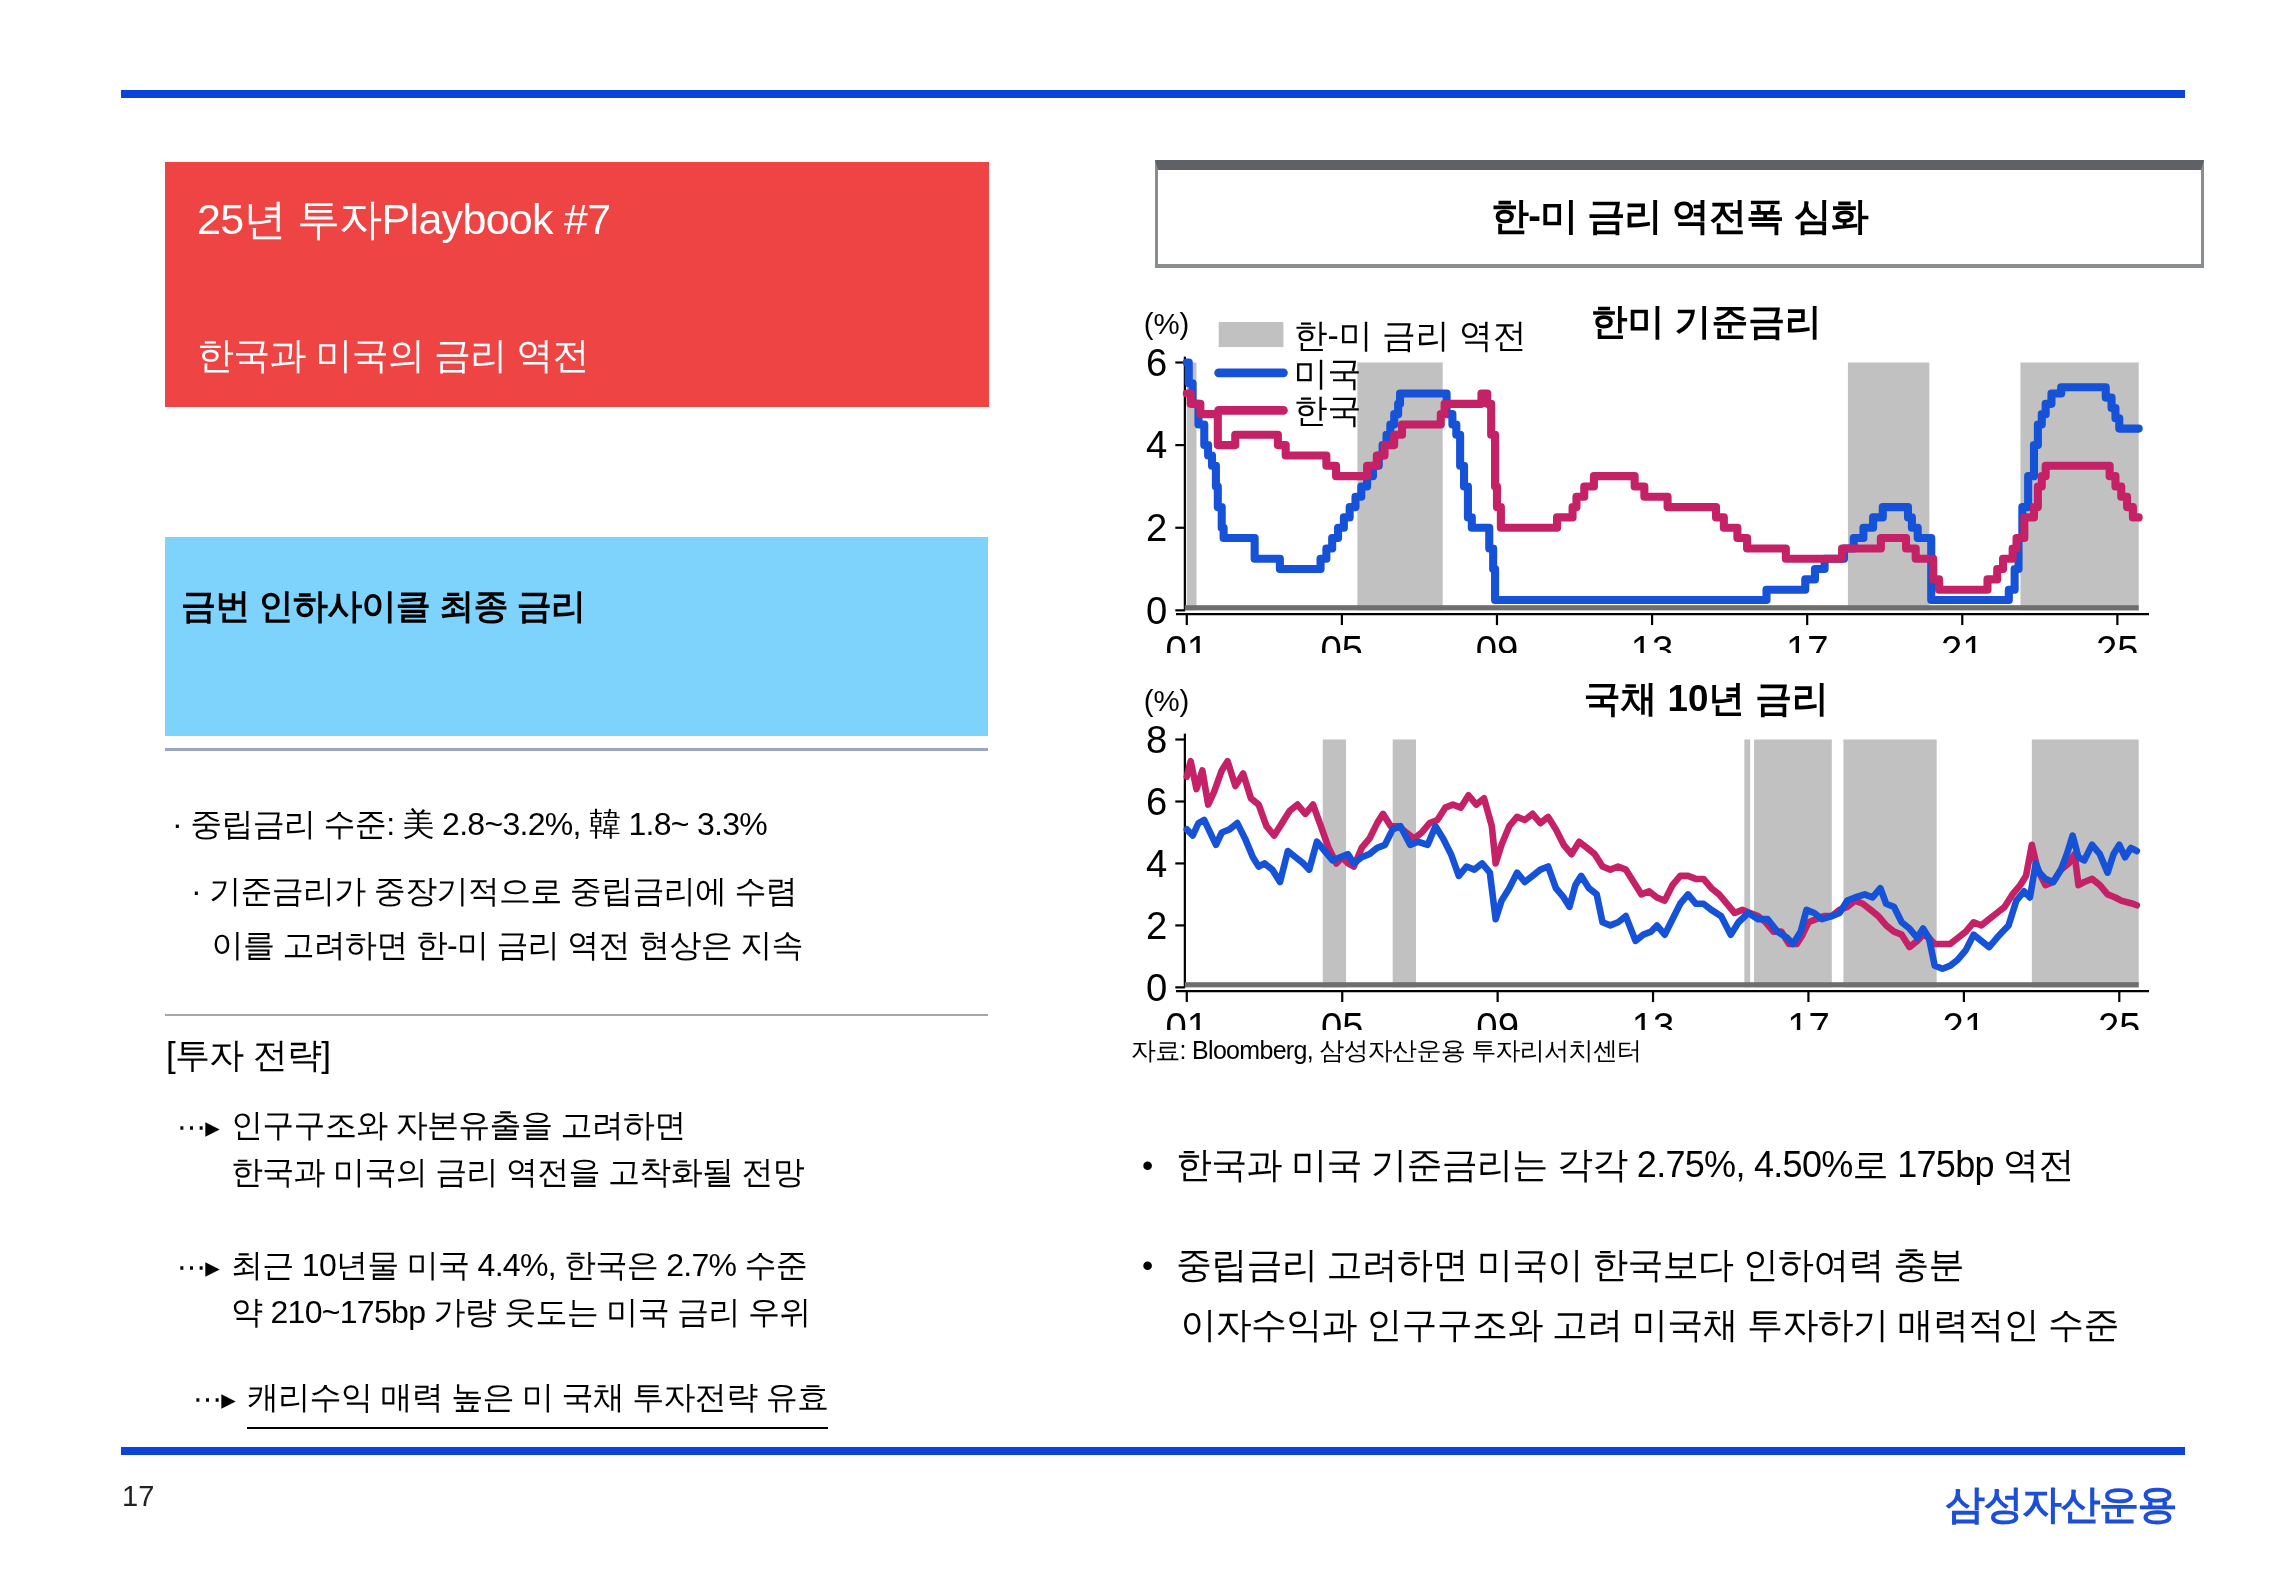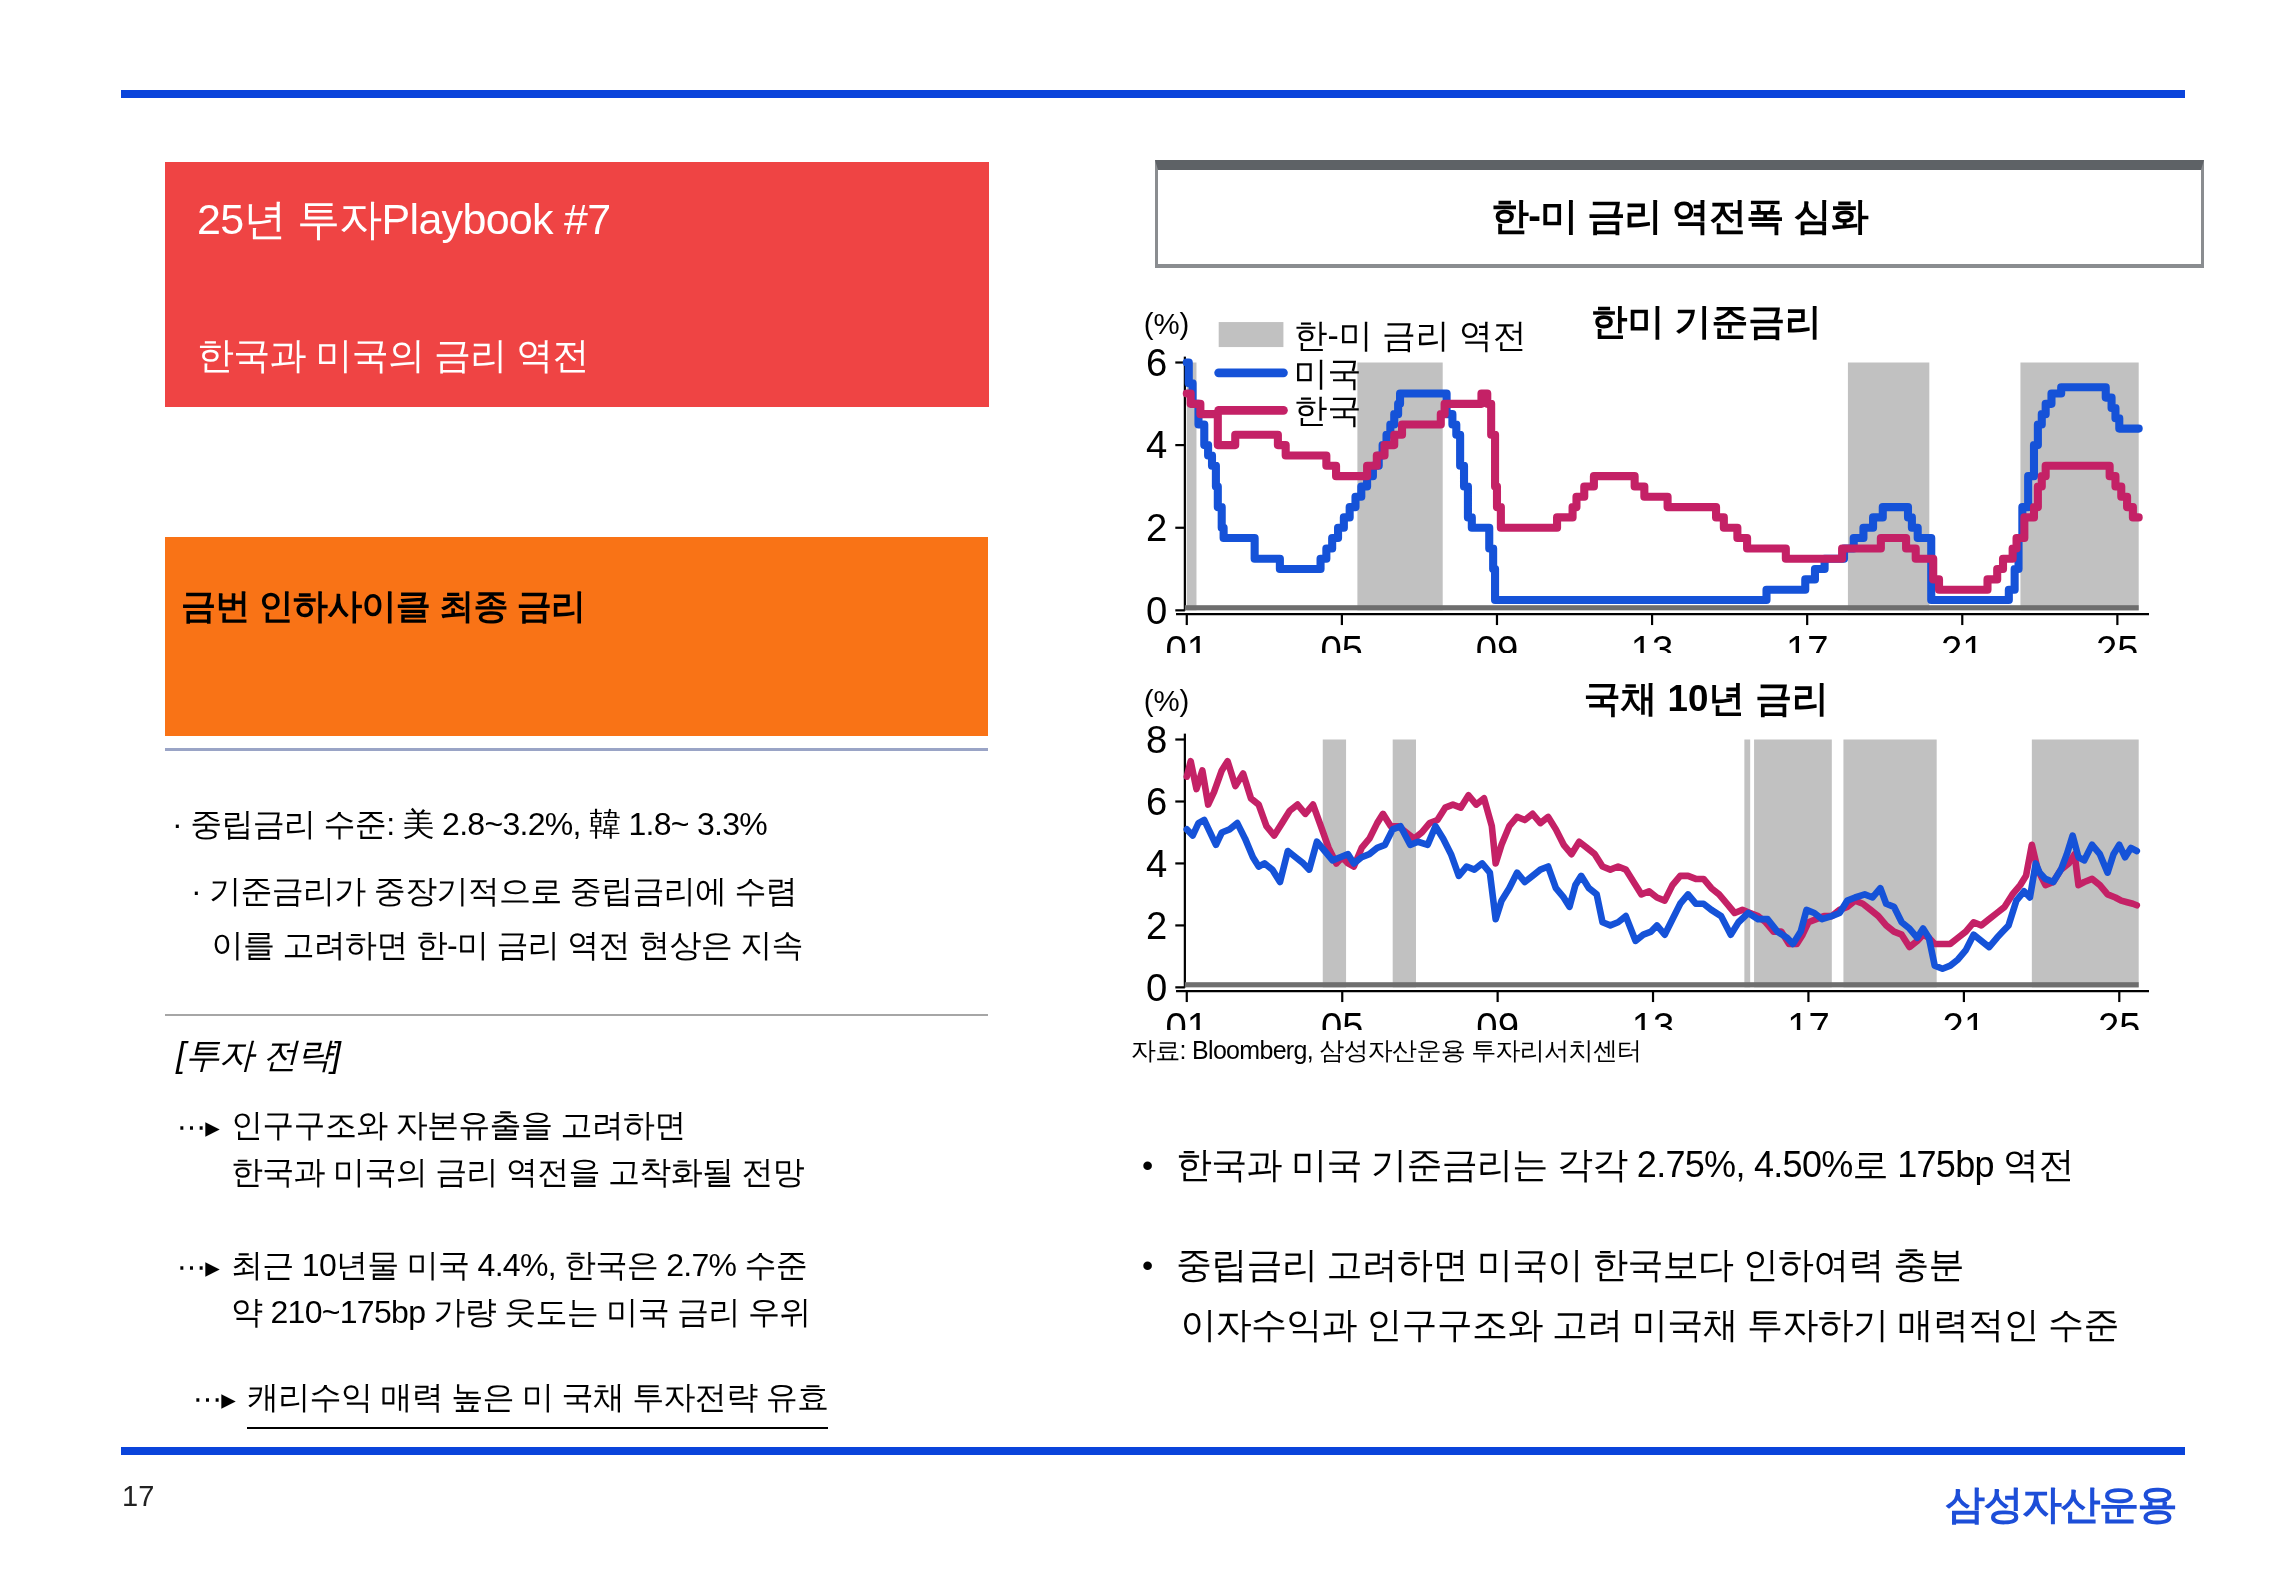--- a/index.html
+++ b/index.html
@@ -4,27 +4,27 @@
 <style>
   html,body{margin:0;padding:0;background:#fff;}
   .slide{position:relative;width:2295px;height:1589px;background:#ffffff;
          font-family:"Liberation Sans",sans-serif;color:#000;overflow:hidden;}
   .abs{position:absolute;}
   .bar{background:#0A44DB;height:8px;}
   
   .title-box{left:165px;top:162px;width:824px;height:245px;background:#ef4444;color:#fff;}
   .title-line1{position:absolute;left:32px;top:29px;font-size:43px;letter-spacing:-0.7px;}
   .title-line2{position:absolute;left:32px;top:169px;font-size:37px;letter-spacing:-0.7px;}
-  .summary-box{left:165px;top:537px;width:823px;height:199px;background:#f97316;}
+  .summary-box{left:165px;top:537px;width:823px;height:199px;background:#7dd3fc;}
   .summary-line{position:absolute;left:16px;font-size:35px;font-weight:bold;letter-spacing:-0.7px;}
   .rule-steel{left:165px;top:748px;width:823px;height:2.9px;background:#9AA4C6;}
   .note{position:absolute;left:172px;font-size:32px;letter-spacing:-0.7px;}
   .note .indent{display:block;margin-left:20.6px;margin-top:10.3px;}
   .rule-gray{left:165px;top:1014px;width:823px;height:1.5px;background:#A6A6A6;}
-  .strategy-heading{left:176px;top:1032px;font-size:35px;letter-spacing:-0.7px;font-style:italic;}
+  .strategy-heading{left:166px;top:1032px;font-size:35px;letter-spacing:-0.7px;}
   .strategy{position:absolute;font-size:32px;letter-spacing:-0.7px;line-height:47px;display:flex;}
   .arrow{flex:0 0 54px;font-size:29px;padding-top:1.5px;}
   .u-line{border-bottom:2.9px solid #000;padding-bottom:5.9px;}
   
   .panel-title-box{left:1131px;top:160px;width:1043px;height:94px;background:#fff;
       border-left:3.7px solid #8A8D90;border-right:3.7px solid #8A8D90;border-bottom:4.4px solid #8A8D90;
       border-top:10.3px solid #5E6266;text-align:center;margin-left:24px;}
   .panel-title-box span{display:inline-block;margin-top:20.6px;font-size:38px;font-weight:bold;letter-spacing:-0.7px;}
   .chart{left:1142px;width:1030px;}
   .source{left:1131px;top:1034px;font-size:25px;letter-spacing:-0.7px;}

